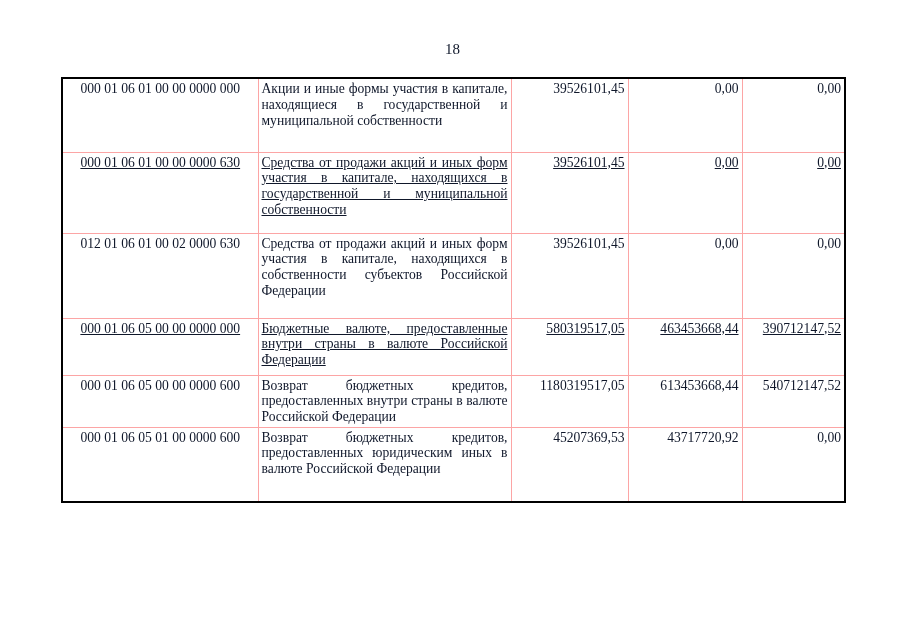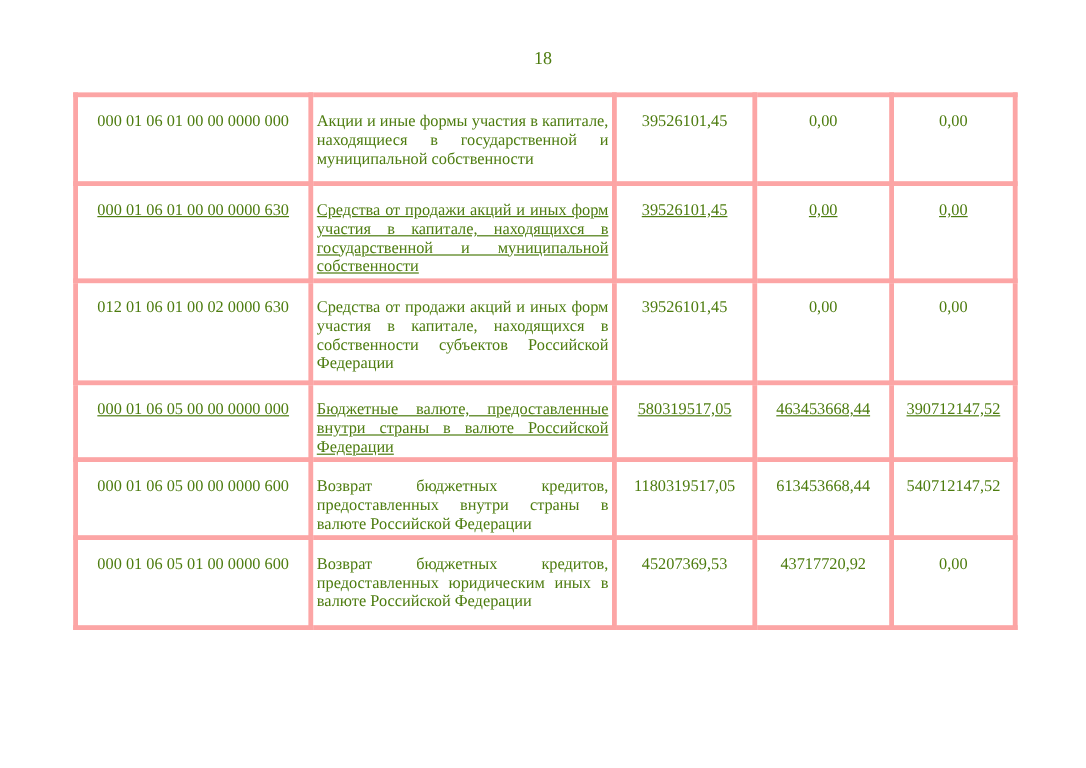--- a/index.html
+++ b/index.html
@@ -5,21 +5,21 @@
   html, body {
     margin: 0;
     padding: 0;
     background: #ffffff;
   }
   .page {
     position: relative;
     width: 905px;
     height: 640px;
     background: #ffffff;
-    color: #4d7c0f;
+    color: #0f172a;
     font-family: "Liberation Serif", "DejaVu Serif", serif;
     overflow: hidden;
   }
   .page-number {
     position: absolute;
     top: 41px;
     left: 0;
     width: 905px;
     text-align: center;
     font-size: 15px;
@@ -28,40 +28,40 @@
   table.budget-table {
     position: absolute;
     left: 61px;
     top: 77px;
     width: 783px;
     border-collapse: collapse;
     table-layout: fixed;
     border: 2px solid #000000;
   }
   table.budget-table td {
-    border: 4px solid #fca5a5;
+    border: 1px solid #fca5a5;
     vertical-align: top;
     font-size: 13.6px;
     line-height: 15.8px;
-    padding: 12px 3px 1px 3px;
+    padding: 2px 3px 1px 3px;
     overflow: hidden;
   }
   td.code-cell {
     text-align: center;
     white-space: nowrap;
     padding-left: 1px;
     padding-right: 1px;
   }
   td.name-cell {
     text-align: justify;
     padding-left: 2px;
     padding-right: 2px;
   }
   td.amount-cell {
-    text-align: center;
+    text-align: right;
     white-space: nowrap;
   }
 </style>
 </head>
 <body>
 
 <div class="page">
 
   <div class="page-number">18</div>
 

